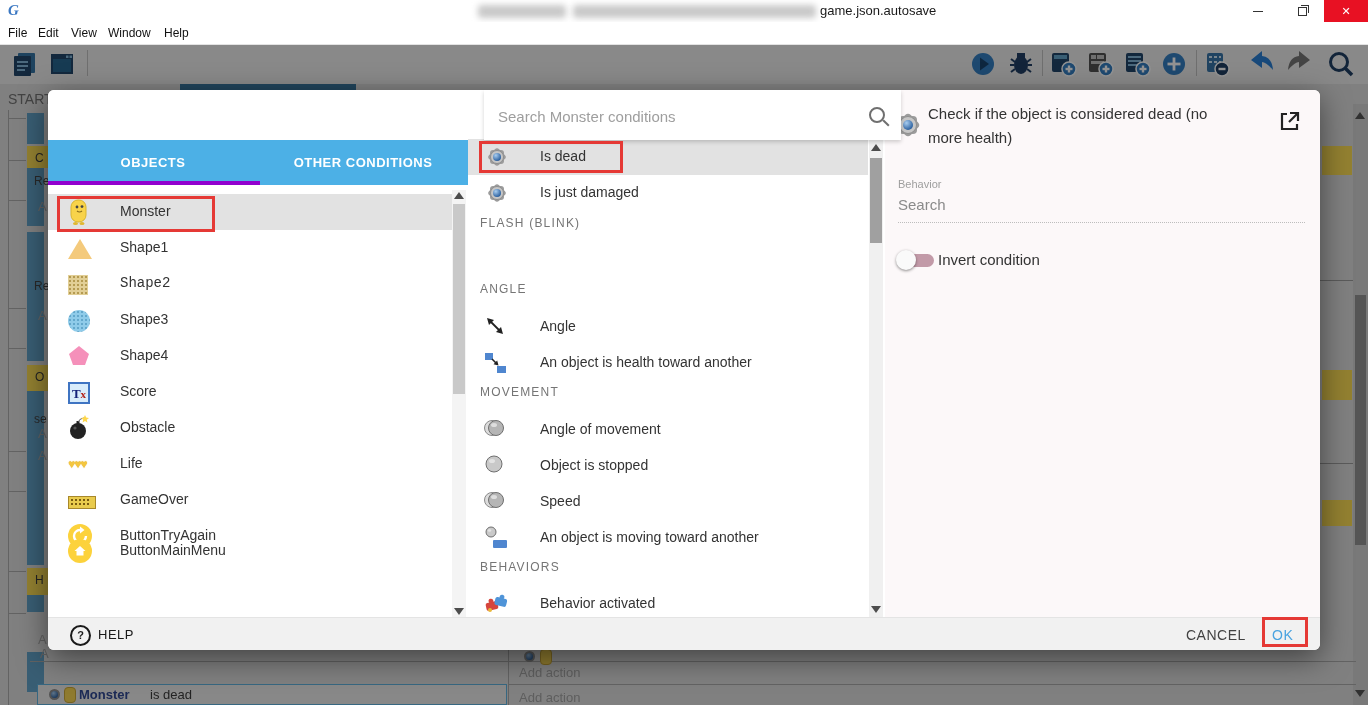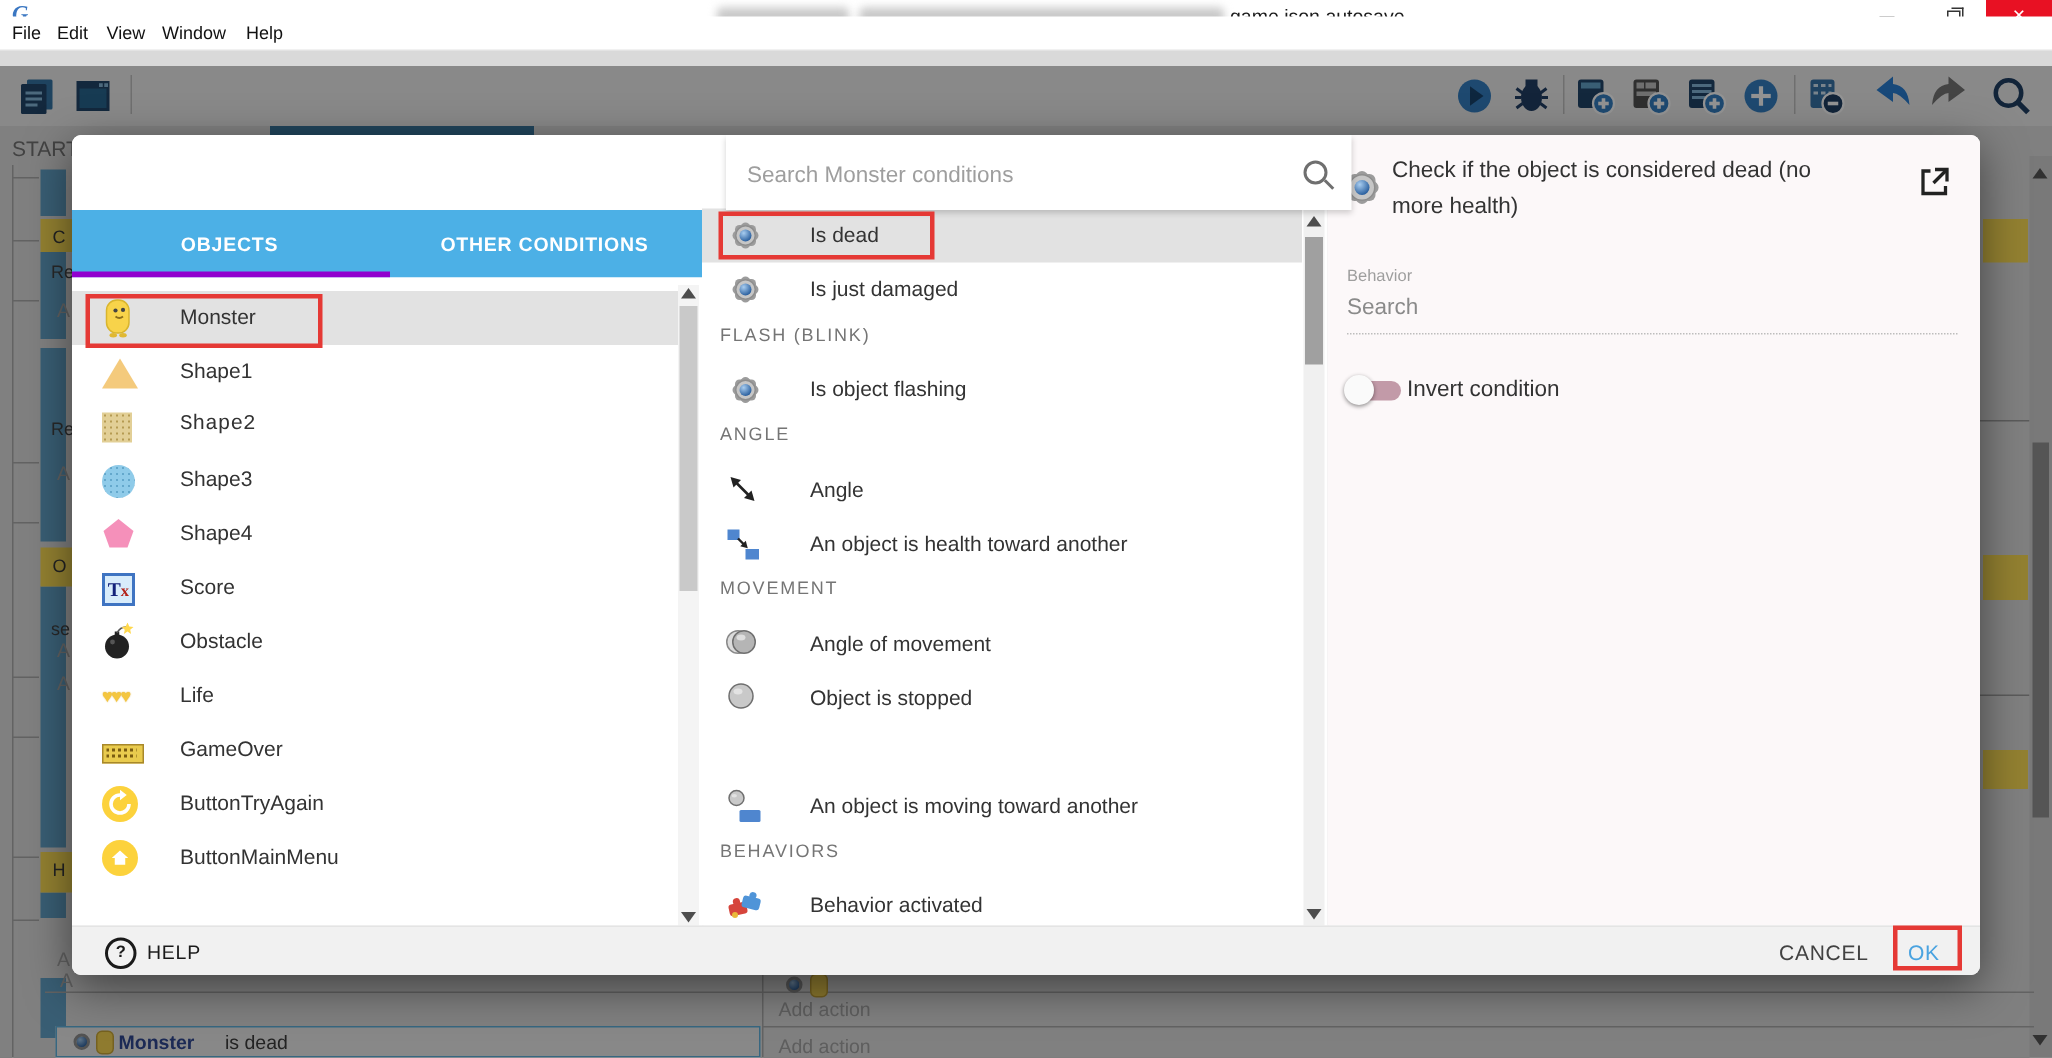--- a/index.html
+++ b/index.html
@@ -9,21 +9,21 @@
   .titlebar{position:absolute;left:0;top:0;width:1368px;height:22px;background:#ffffff;z-index:40;}
   .logo{position:absolute;left:8px;top:2px;font:italic bold 15px "Liberation Serif",serif;color:#3a77c2;}
   .blurblock{position:absolute;top:5px;height:13px;background:#c9c9c9;border-radius:3px;filter:blur(3px);}
   .title-text{position:absolute;top:3px;font-size:13px;color:#1a1a1a;}
   .winbtn{position:absolute;top:0;width:44px;height:22px;text-align:center;line-height:22px;font-size:12px;color:#333;}
   .winbtn.close{background:#e81123;color:#fff;font-size:11px;}
   .min-glyph{display:inline-block;width:10px;height:1px;background:#333;vertical-align:middle;}
   .rest-glyph{position:absolute;left:18px;top:7px;width:7px;height:7px;border:1px solid #333;background:#fff;}
   .rest-glyph:before{content:'';position:absolute;left:2px;top:-3px;width:7px;height:7px;border:1px solid #333;border-left:none;border-bottom:none;}
   
-  .menubar{position:absolute;left:0;top:11px;width:1368px;height:22px;background:#ffffff;border-bottom:1px solid #e3e3e3;z-index:40;}
+  .menubar{position:absolute;left:0;top:22px;width:1368px;height:22px;background:#ffffff;border-bottom:1px solid #e3e3e3;z-index:40;}
   .menubar span{position:absolute;top:0;line-height:22px;font-size:12px;color:#111;}
   
   .editor{position:absolute;left:0;top:44px;width:1368px;height:661px;background:#dcdcdc;z-index:1;}
   .tbar{position:absolute;left:0;top:0;width:1368px;height:40px;background:#ededed;}
   .tbtn{position:absolute;top:5px;width:30px;height:30px;}
   .tsep{position:absolute;top:6px;width:1px;height:26px;background:#bdbdbd;}
   .tabstrip-label{position:absolute;left:8px;top:47px;font-size:14px;color:#6d6d6d;}
   .activetab{position:absolute;left:180px;top:40px;width:176px;height:26px;background:#2f6f9a;}
   .treeline{position:absolute;background:#a8a8a8;}
   .evbar{position:absolute;left:27px;width:17px;background:#5b9ec7;}
@@ -417,21 +417,21 @@
         <div class="orow" style="top:333px;">
           <span class="oicon">
             <svg width="24" height="26" style="margin-top:1px;">
                 <circle cx="12" cy="12" r="12" fill="#fcd23c"></circle>
                 <path d="M12 6 a6 6 0 1 0 6 6" fill="none" stroke="#fff" stroke-width="2.4"></path>
                 <polygon points="12,2.5 16.5,6 12,9.5" fill="#fff"></polygon>
               </svg>
           </span>
           <span class="olabel">ButtonTryAgain</span>
         </div>
-        <div class="orow" style="top:369px;">
+        <div class="orow" style="top:348px;">
           <span class="oicon">
             <svg width="24" height="26" style="margin-top:1px;">
                 <circle cx="12" cy="12" r="12" fill="#fcd23c"></circle>
                 <path d="M6.5 12 L12 7 L17.5 12 L15.5 12 L15.5 16.5 L8.5 16.5 L8.5 12 Z" fill="#fff"></path>
               </svg>
           </span>
           <span class="olabel">ButtonMainMenu</span>
         </div>
 
       </div>
@@ -464,31 +464,20 @@
             <span class="gear20">
               <i class="t1"></i>
               <i class="t2"></i>
               <i class="gc"></i>
               <i class="gd"></i>
             </span>
           </span>
         <span class="mlabel">Is just damaged</span>
       </div>
       <div class="mheader" style="top:126px;">FLASH (BLINK)</div>
-      <div class="mrow" style="top:152px;">
-        <span class="micon">
-            <span class="gear20">
-              <i class="t1"></i>
-              <i class="t2"></i>
-              <i class="gc"></i>
-              <i class="gd"></i>
-            </span>
-          </span>
-        <span class="mlabel">Is object flashing</span>
-      </div>
       <div class="mheader" style="top:192px;">ANGLE</div>
       <div class="mrow" style="top:219px;">
         <span class="micon">
           <svg width="22" height="22">
               <line x1="5" y1="5" x2="17" y2="17" stroke="#222" stroke-width="1.8"></line>
               <polygon points="3,3 10,5 5,10" fill="#222"></polygon>
               <polygon points="19,19 12,17 17,12" fill="#222"></polygon>
             </svg>
         </span>
         <span class="mlabel">Angle</span>
@@ -516,20 +505,30 @@
         <span class="mlabel">Angle of movement</span>
       </div>
       <div class="mrow" style="top:358px;">
         <span class="micon">
           <svg width="22" height="20">
               <circle cx="10" cy="10" r="8" fill="#c9c9c9" stroke="#6f6f6f"></circle>
               <ellipse cx="8" cy="7" rx="3" ry="2" fill="#e3e3e3"></ellipse>
             </svg>
         </span>
         <span class="mlabel">Object is stopped</span>
+      </div>
+      <div class="mrow" style="top:394px;">
+        <span class="micon">
+          <svg width="26" height="20">
+              <circle cx="8" cy="10" r="7.5" fill="#dcdcdc" stroke="#8a8a8a"></circle>
+              <circle cx="12" cy="10" r="7.5" fill="#b5b5b5" stroke="#6f6f6f"></circle>
+              <ellipse cx="10" cy="7" rx="3" ry="2" fill="#dedede"></ellipse>
+            </svg>
+        </span>
+        <span class="mlabel">Speed</span>
       </div>
       <div class="mrow" style="top:430px;">
         <span class="micon">
           <svg width="24" height="24">
               <circle cx="7" cy="6" r="5" fill="#c9c9c9" stroke="#6f6f6f"></circle>
               <ellipse cx="5.5" cy="4.5" rx="1.8" ry="1.2" fill="#e3e3e3"></ellipse>
               <rect x="9" y="14" width="14" height="8" rx="1" fill="#4f86cf"></rect>
             </svg>
         </span>
         <span class="mlabel">An object is moving toward another</span>

